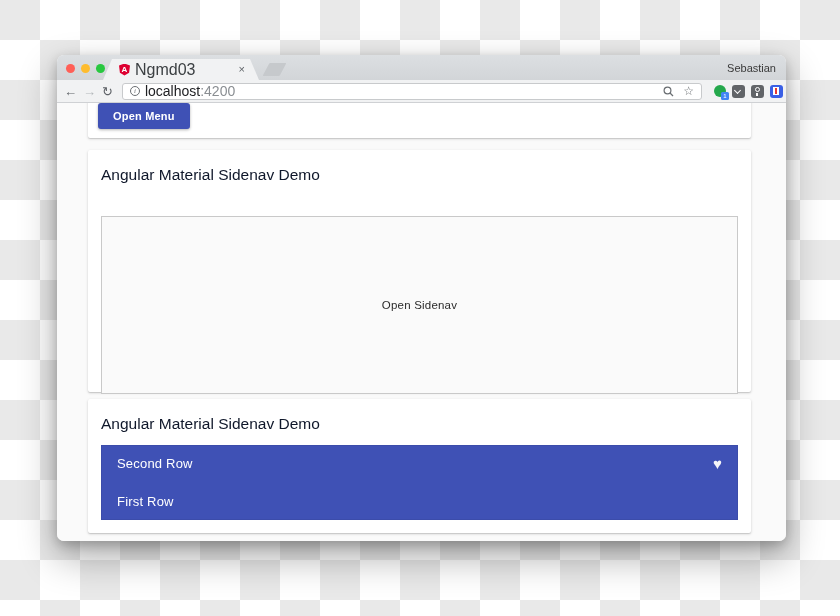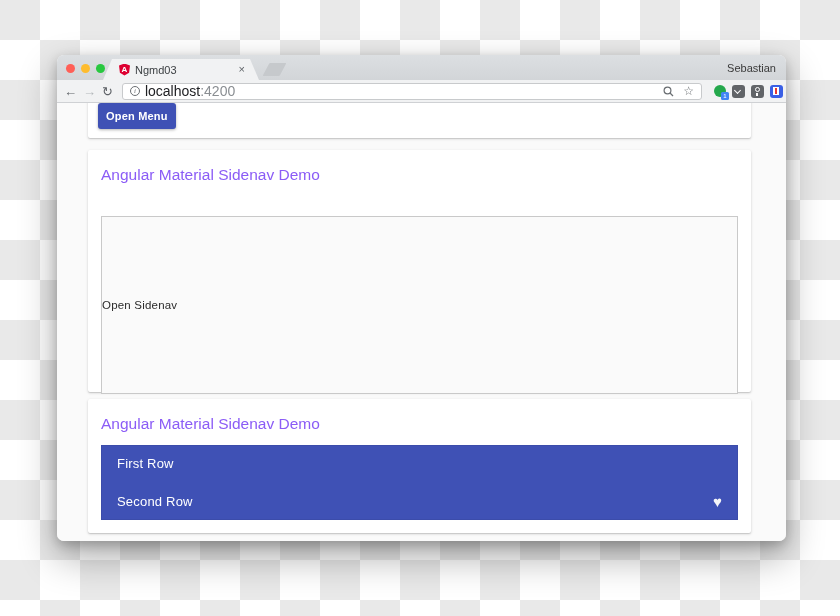--- a/index.html
+++ b/index.html
@@ -39,21 +39,21 @@
     position:absolute; left:46px; bottom:0; width:156px; height:21px;
     background:#f1f2f3;
     clip-path:polygon(9px 0, calc(100% - 9px) 0, 100% 100%, 0 100%);
     display:flex; align-items:center; padding:0 14px 0 16px; gap:5px;
   }
   .angular-shield {
     width:11px; height:12px; background:#dd0031; flex:0 0 auto;
     clip-path:polygon(50% 0, 100% 17%, 92% 78%, 50% 100%, 8% 78%, 0 17%);
     color:#fff; font-size:8px; font-weight:bold; text-align:center; line-height:12px;
   }
-  .tab-title { font-size:11px; color:#3c4043; flex:1; white-space:nowrap; overflow:hidden; }
+  .tab-title { font-size:16px; color:#3c4043; flex:1; white-space:nowrap; overflow:hidden; }
   .tab-close { font-size:11px; color:#5f6368; line-height:1; }
   .newtab-btn {
     position:absolute; left:209px; bottom:4px; width:17px; height:13px;
     background:#c6c9cc; transform:skewX(-28deg); border-radius:1px;
   }
 
   
   .toolbar {
     height:23px; background:#f1f2f3; border-bottom:1px solid #cfd1d4;
     display:flex; align-items:center; padding:0 7px; gap:6px;
@@ -95,28 +95,28 @@
   .card {
     position:absolute; left:31px; width:663px; background:#fff;
     box-shadow:0 1px 3px rgba(0,0,0,.16), 0 1px 1px rgba(0,0,0,.1);
     border-radius:2px;
   }
   .strip-top { top:-10px; height:45px; }
   .open-menu-btn {
     position:absolute; left:10px; bottom:9px;
     background:#3f51b5; color:#fff; border:none; border-radius:3px;
     font-family:inherit; font-size:11px; font-weight:bold; letter-spacing:.2px;
-    padding:7px 8px; box-shadow:0 1px 3px rgba(0,0,0,.3);
+    padding:7px 15px; box-shadow:0 1px 3px rgba(0,0,0,.3);
   }
   .card-1 { top:47px; height:242px; padding:14px 13px; }
   .card-2 { top:296px; height:134px; padding:14px 13px; }
-  .card-heading { font-size:15.5px; color:#8b5cf6; margin:2px 0 12px 0; font-weight:normal; }
+  .card-heading { font-size:15.5px; color:#0f172a; margin:2px 0 12px 0; font-weight:normal; }
   .sidenav-box {
     height:178px; background:#fafafa; border:1px solid #c9c9c9;
-    display:flex; align-items:center; margin-top:32px;
+    display:flex; align-items:center; justify-content:center;margin-top:32px;
   }
   .open-sidenav-btn {
     background:none; border:none; font-family:inherit;
     font-size:11.5px; font-weight:500; color:#2b2b2b; letter-spacing:.2px;
   }
   .blue-toolbar {
     height:75px; background:#3f51b5; display:flex; flex-direction:column;
     box-shadow:inset 0 0 0 1px rgba(0,0,0,.06);
   }
   .blue-row { flex:1; display:flex; align-items:center; padding:0 16px; color:#fff; font-size:13px; font-weight:500; letter-spacing:.2px; }
@@ -187,23 +187,23 @@
       <h2 class="card-heading">Angular Material Sidenav Demo</h2>
       <div class="sidenav-box">
         <button class="open-sidenav-btn">Open Sidenav</button>
       </div>
     </div>
 
     <div class="card card-2">
       <h2 class="card-heading">Angular Material Sidenav Demo</h2>
       <div class="blue-toolbar">
         <div class="blue-row">
-          <span>First Row</span>
-        </div>
-        <div class="blue-row">
           <span>Second Row</span>
           <span class="heart-icon">♥</span>
         </div>
+        <div class="blue-row">
+          <span>First Row</span>
+        </div>
       </div>
     </div>
 
   </div>
 </div>
 
 </body></html>

